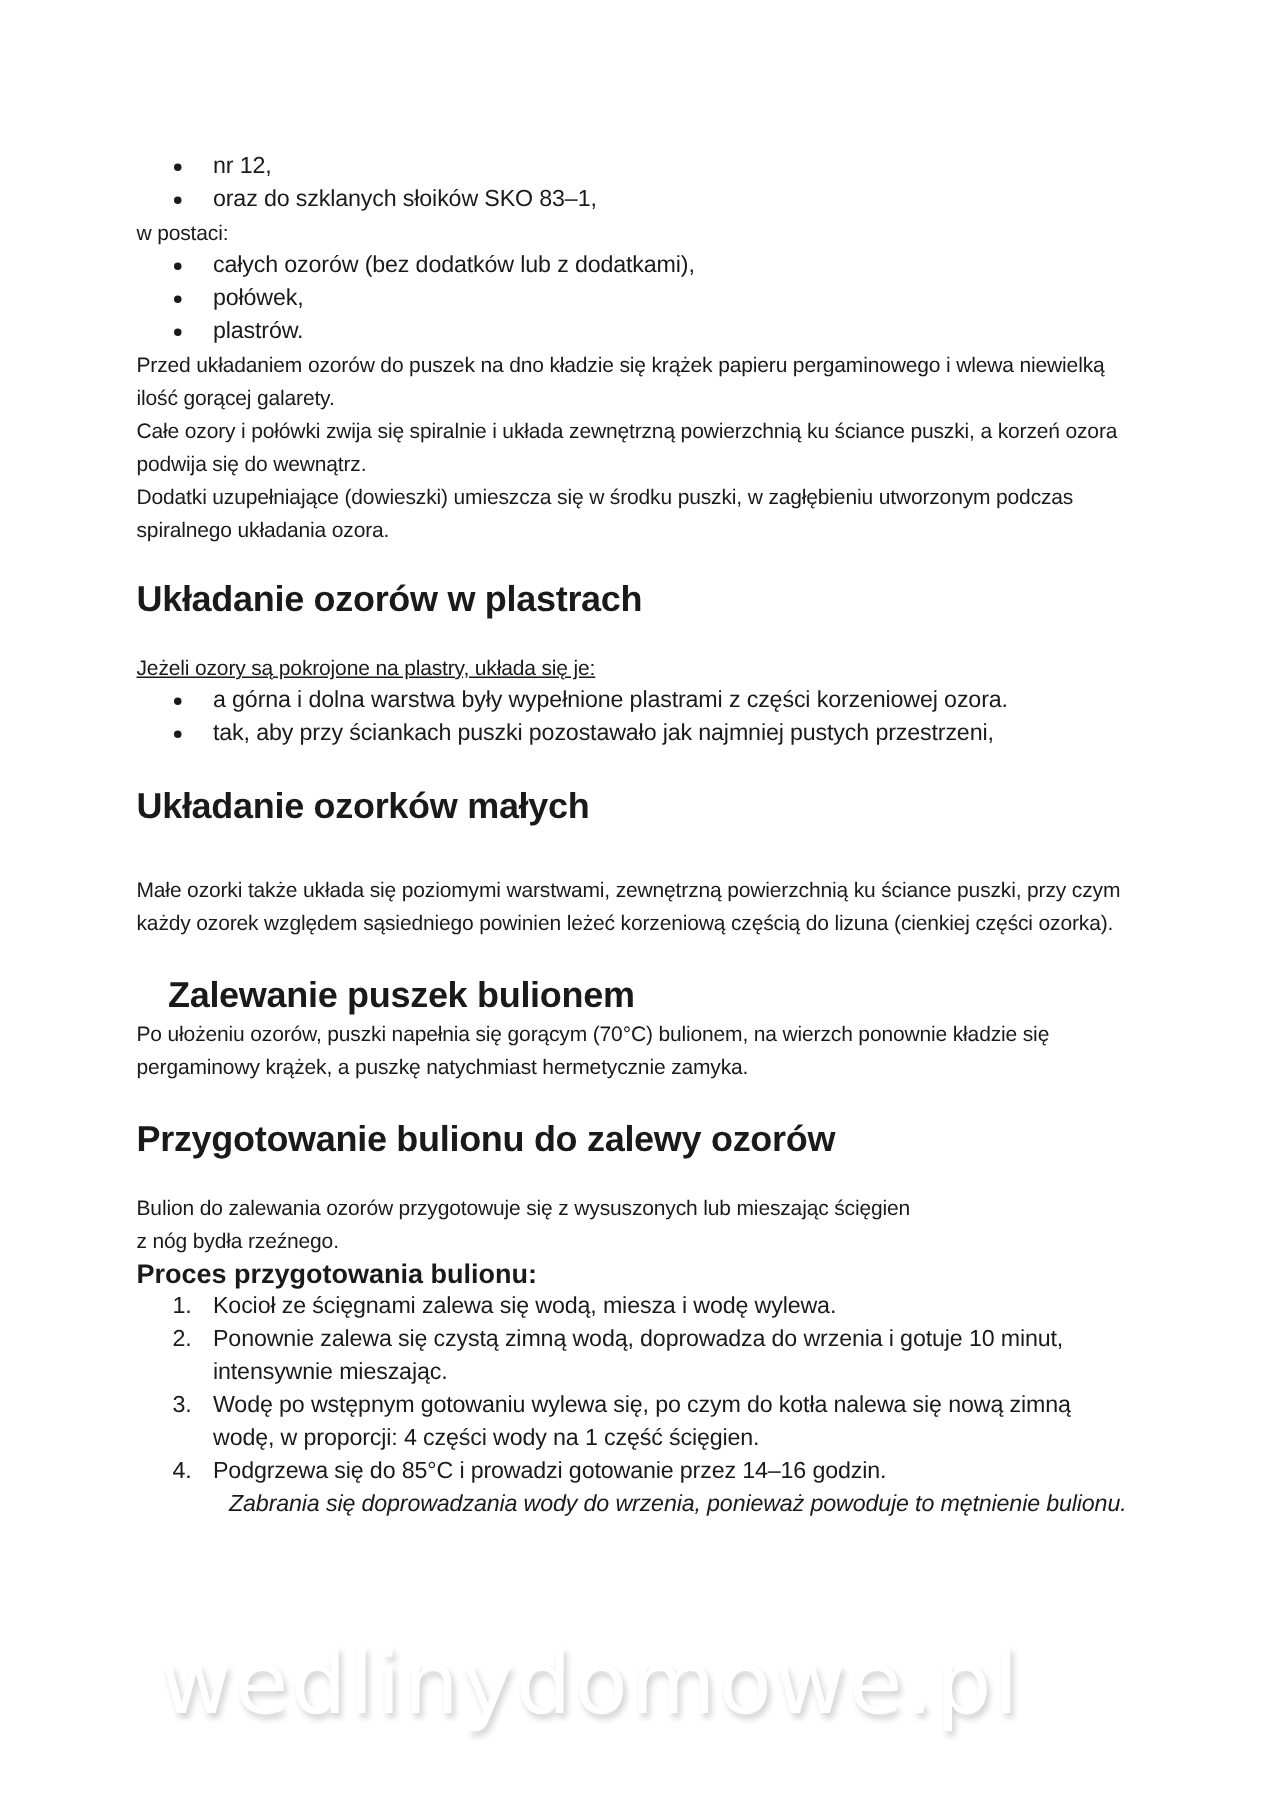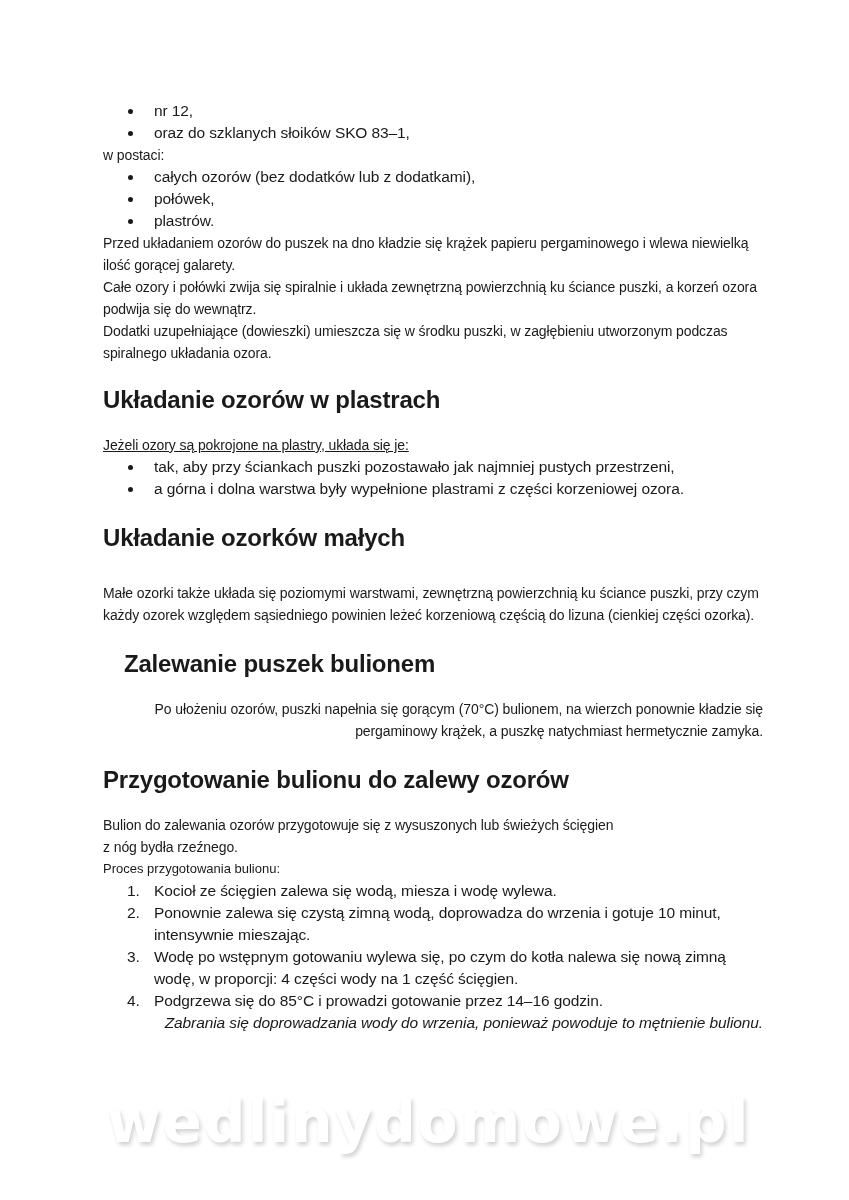--- a/index.html
+++ b/index.html
@@ -1,30 +1,30 @@
 <!DOCTYPE html>
 <html><head>
 <meta charset="utf-8">
 <style>
   html, body { margin: 0; padding: 0; background: #ffffff; }
   body { width: 849px; height: 1200px; position: relative; overflow: hidden;
          font-family: "Liberation Sans", sans-serif; color: #1a1a1a; }
-  .page { position: absolute; left: 103px; top: 100px; width: 660px; }
+  .page { position: absolute; left: 91px; top: 100px; width: 660px; }
   .p { font-size: 14px; line-height: 22px; margin: 0; letter-spacing: -0.1px; }
   ul.bul { list-style: none; margin: 0; padding: 0; }
   ul.bul li { position: relative; padding-left: 51px; font-size: 15.5px; line-height: 22px; letter-spacing: -0.1px; }
   ul.bul li .dot { position: absolute; left: 25px; top: 9px; width: 5px; height: 5px; border-radius: 50%; background: #1a1a1a; }
   h2 { font-size: 24px; font-weight: bold; margin: 0; line-height: 28px; letter-spacing: -0.2px; }
-  h3 { font-size: 13px; font-weight: normal; margin: 0; line-height: 22px; }
+  h3 { font-size: 18px; font-weight: bold; margin: 0; line-height: 22px; }
   ol.num { list-style: none; margin: 0; padding: 0; }
   ol.num li { position: relative; padding-left: 51px; font-size: 15.5px; line-height: 22px; letter-spacing: -0.1px; }
   ol.num li .n { position: absolute; left: 24px; top: 0; }
   .note { font-style: italic; display: block; text-align: right; }
   .watermark { position: absolute; left: 107px; top: 1088px; font-family: "DejaVu Sans", sans-serif;
-               font-weight: bold; font-size: 58px; letter-spacing: 2px; color: #ffffff;
+               font-weight: normal; font-size: 58px; letter-spacing: 2px; color: #ffffff;
                text-shadow: 2px 3px 4px rgba(0,0,0,0.18); }
 </style>
 </head>
 <body>
 
 <div class="page">
 
   <ul class="bul">
     <li><span class="dot"></span><span>nr 12,</span></li>
     <li><span class="dot"></span><span>oraz do szklanych słoików SKO 83–1,</span></li>
@@ -35,37 +35,37 @@
     <li><span class="dot"></span><span>połówek,</span></li>
     <li><span class="dot"></span><span>plastrów.</span></li>
   </ul>
   <p class="p">Przed układaniem ozorów do puszek na dno kładzie się krążek papieru pergaminowego i wlewa niewielką ilość gorącej galarety.</p>
   <p class="p">Całe ozory i połówki zwija się spiralnie i układa zewnętrzną powierzchnią ku ściance puszki, a korzeń ozora podwija się do wewnątrz.</p>
   <p class="p">Dodatki uzupełniające (dowieszki) umieszcza się w środku puszki, w zagłębieniu utworzonym podczas spiralnego układania ozora.</p>
 
   <h2 style="margin-top:22px;">Układanie ozorów w plastrach</h2>
   <p class="p" style="margin-top:20px;text-decoration:underline;">Jeżeli ozory są pokrojone na plastry, układa się je:</p>
   <ul class="bul">
+    <li><span class="dot"></span><span>a górna i dolna warstwa były wypełnione plastrami z części korzeniowej ozora.</span></li>
     <li><span class="dot"></span><span>tak, aby przy ściankach puszki pozostawało jak najmniej pustych przestrzeni,</span></li>
-    <li><span class="dot"></span><span>a górna i dolna warstwa były wypełnione plastrami z części korzeniowej ozora.</span></li>
   </ul>
 
   <h2 style="margin-top:24px;">Układanie ozorków małych</h2>
   <p class="p" style="margin-top:30px;">Małe ozorki także układa się poziomymi warstwami, zewnętrzną powierzchnią ku ściance puszki, przy czym każdy ozorek względem sąsiedniego powinien leżeć korzeniową częścią do lizuna (cienkiej części ozorka).</p>
 
   <h2 style="margin-top:24px;margin-left:21px;">Zalewanie puszek bulionem</h2>
-  <p class="p" style="margin-top:20px;text-align:right;">Po ułożeniu ozorów, puszki napełnia się gorącym (70°C) bulionem, na wierzch ponownie kładzie się pergaminowy krążek, a puszkę natychmiast hermetycznie zamyka.</p>
+  <p class="p" style="">Po ułożeniu ozorów, puszki napełnia się gorącym (70°C) bulionem, na wierzch ponownie kładzie się pergaminowy krążek, a puszkę natychmiast hermetycznie zamyka.</p>
 
   <h2 style="margin-top:24px;">Przygotowanie bulionu do zalewy ozorów</h2>
   <p class="p" style="margin-top:20px;">
-    <span>Bulion do zalewania ozorów przygotowuje się z wysuszonych lub świeżych ścięgien</span><br>
+    <span>Bulion do zalewania ozorów przygotowuje się z wysuszonych lub mieszając ścięgien</span><br>
     <span>z nóg bydła rzeźnego.</span>
   </p>
   <h3>Proces przygotowania bulionu:</h3>
   <ol class="num">
-    <li><span class="n">1.</span><span>Kocioł ze ścięgien zalewa się wodą, miesza i wodę wylewa.</span></li>
+    <li><span class="n">1.</span><span>Kocioł ze ścięgnami zalewa się wodą, miesza i wodę wylewa.</span></li>
     <li><span class="n">2.</span><span>Ponownie zalewa się czystą zimną wodą, doprowadza do wrzenia i gotuje 10 minut, intensywnie mieszając.</span></li>
     <li><span class="n">3.</span><span>Wodę po wstępnym gotowaniu wylewa się, po czym do kotła nalewa się nową zimną wodę, w proporcji: 4 części wody na 1 część ścięgien.</span></li>
     <li><span class="n">4.</span><span>Podgrzewa się do 85°C i prowadzi gotowanie przez 14–16 godzin.</span><span class="note">Zabrania się doprowadzania wody do wrzenia, ponieważ powoduje to mętnienie bulionu.</span></li>
   </ol>
 </div>
 
 <div class="watermark">wedlinydomowe.pl</div>
 
 </body></html>

